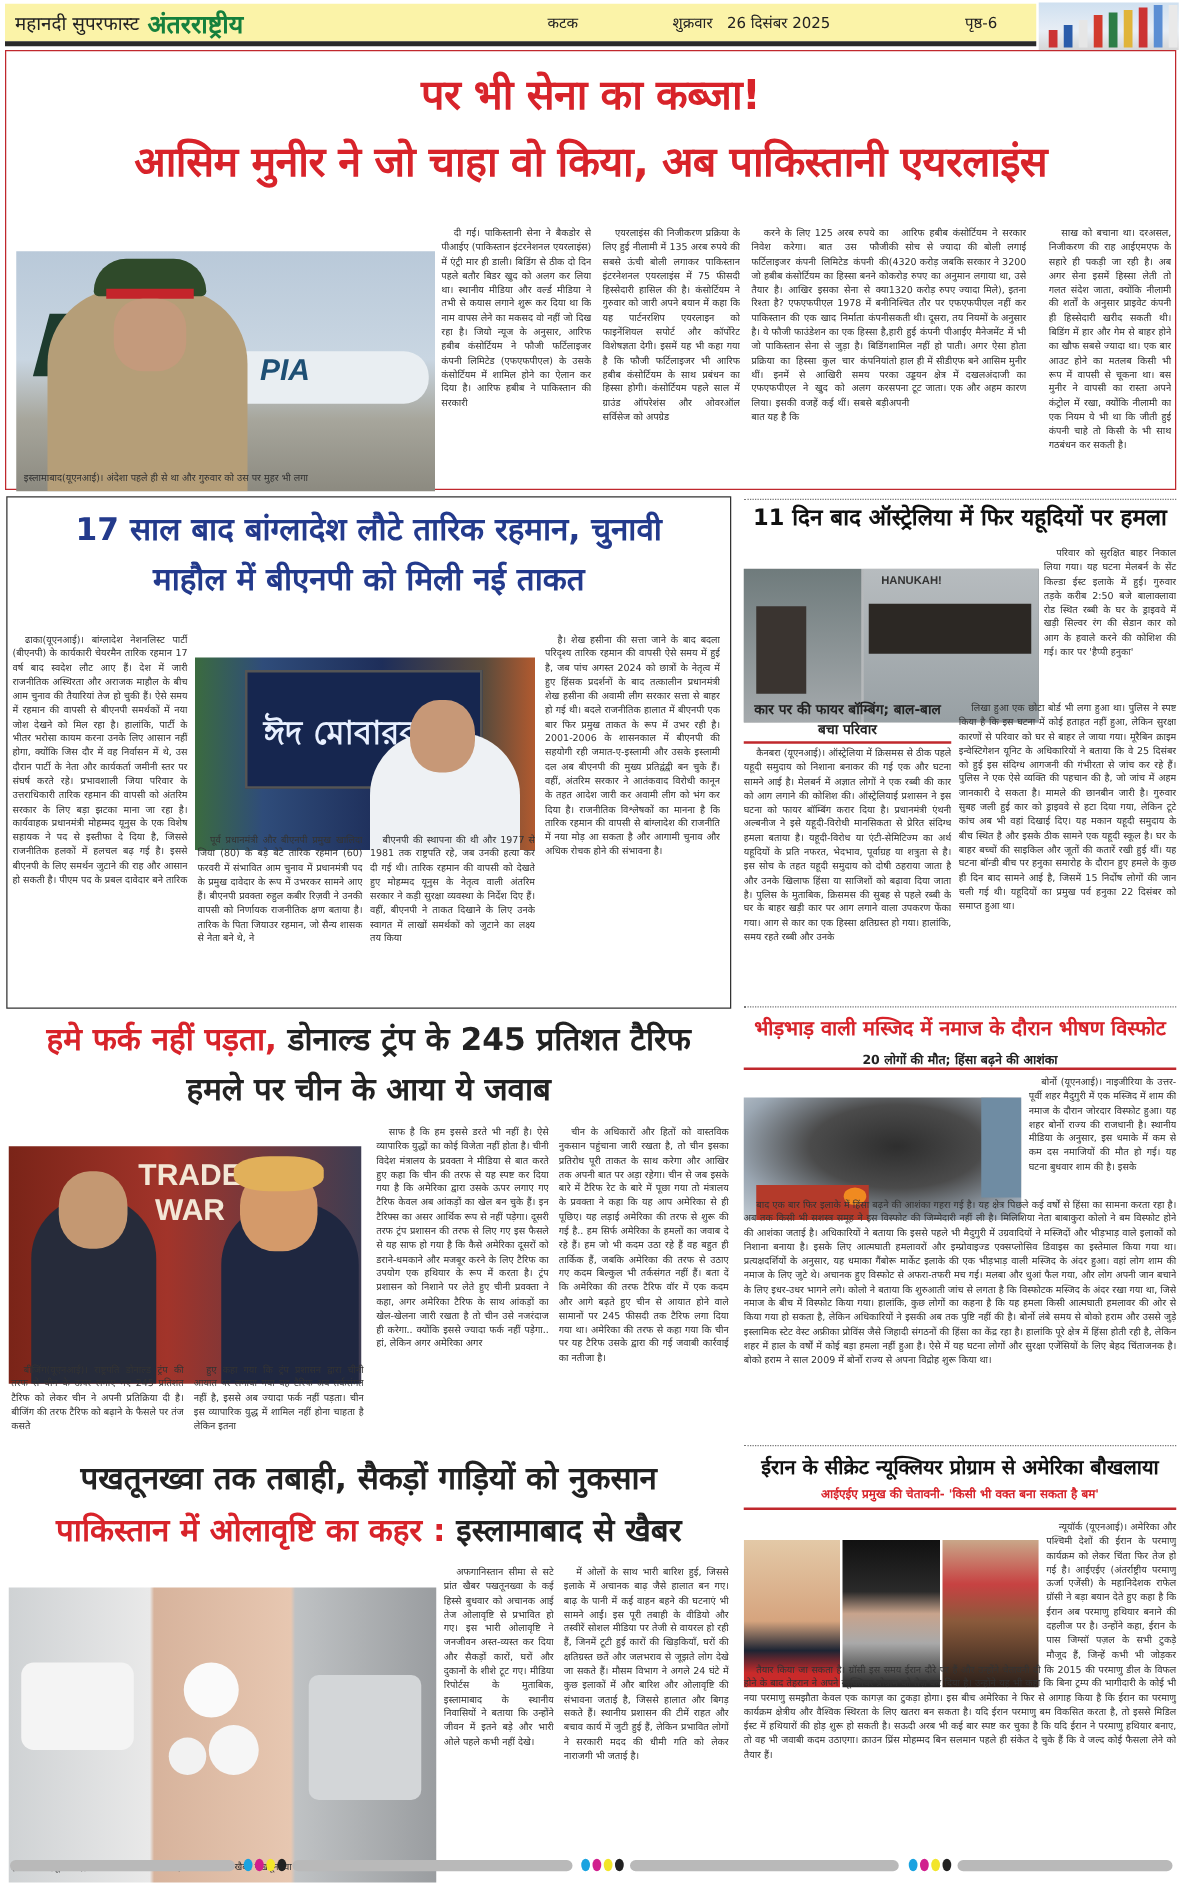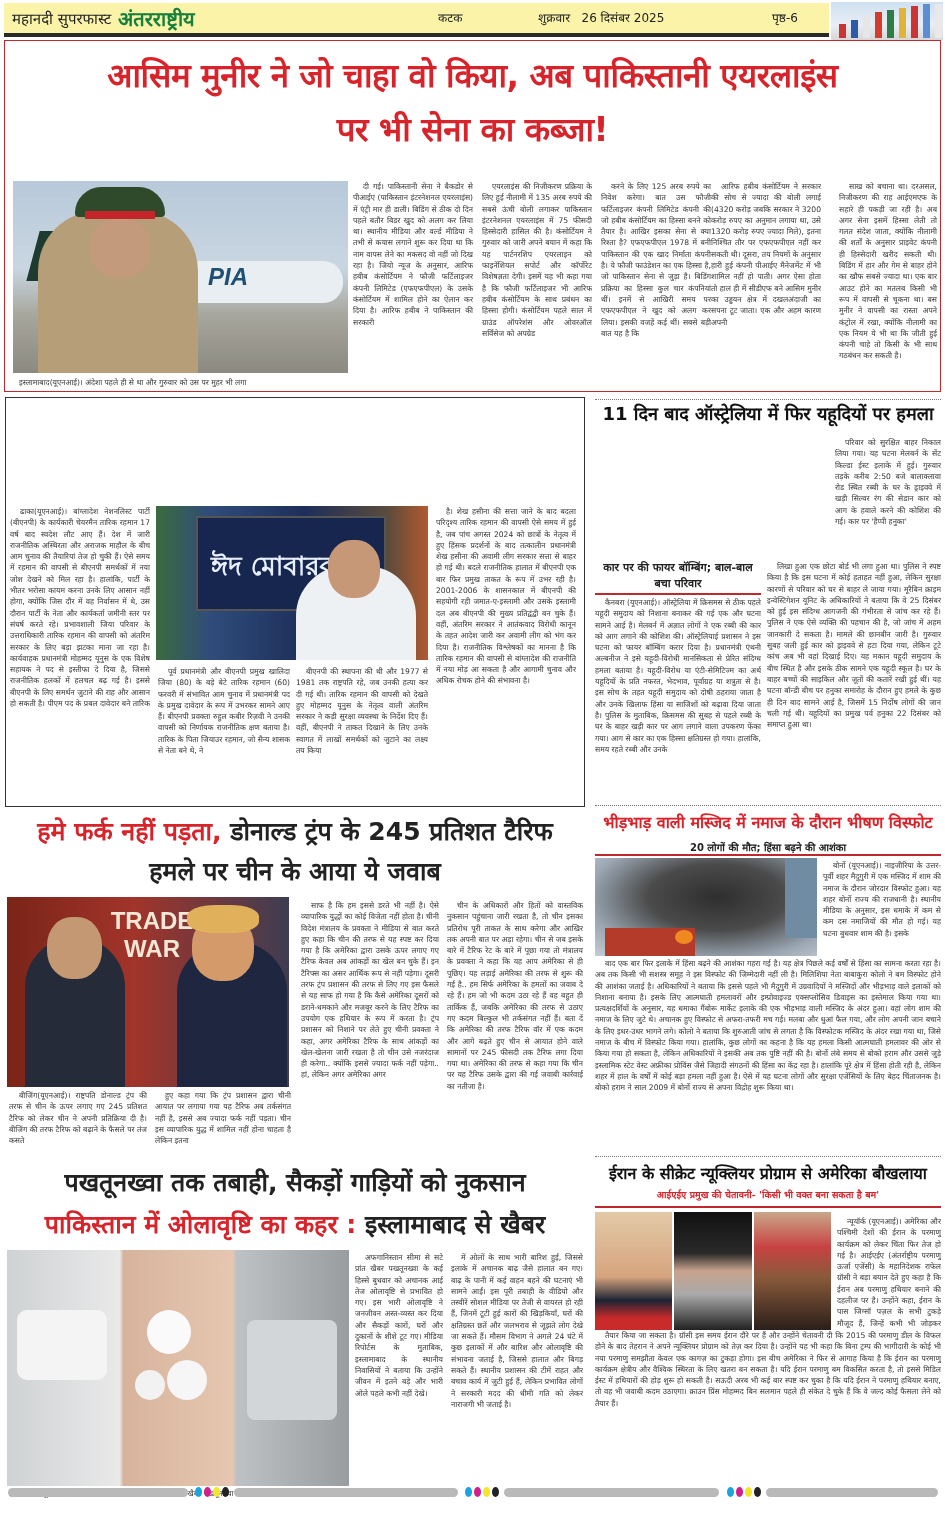--- a/index.html
+++ b/index.html
@@ -16,21 +16,21 @@
   .mh-date { position: absolute; left: 538px; top: 9px; font-size: 12px; }
   .mh-page { position: absolute; left: 772px; top: 9px; font-size: 12px; }
   .flags { position: absolute; left: 831px; top: 2px; width: 112px; height: 38px;
     background: linear-gradient(180deg,#cfe0f0 0%,#e8eef5 60%,#d6d6d6 100%); overflow: hidden; }
   .flags span { position: absolute; bottom: 2px; width: 7px; }
 
   
   .box { position: absolute; }
   .col { position: absolute; font-size: 7.6px; line-height: 11.3px; text-align: justify; color: #333; overflow: hidden; }
   .col p { text-indent: 10px; }
-  .photo { position: absolute; overflow: hidden; }
+  .photo { position: absolute; overflow: hidden; margin-top: 20px; }
 
   
   .s1 { left: 4px; top: 40px; width: 937px; height: 352px; border: 1.5px solid #c0282d; }
   .s1-head { position: absolute; left: 0; top: 8px; width: 100%; text-align: center; color: #d8232a;
     font-size: 33px; line-height: 54px; font-weight: bold; letter-spacing: -0.5px; }
   .s1-photo { left: 8px; top: 140px; width: 335px; height: 192px;
     background: linear-gradient(180deg,#b9c9d9 0%,#c9d6e2 45%,#a7a69c 70%,#8c8a80 100%); }
 
   
   .s2 { left: 5px; top: 397px; width: 580px; height: 410px; border: 1.5px solid #333; }
@@ -103,22 +103,22 @@
     <span style="left:56px;height:28px;background:#2d7d46"></span>
     <span style="left:68px;height:30px;background:#e0b43a"></span>
     <span style="left:80px;height:32px;background:#c33"></span>
     <span style="left:92px;height:34px;background:#5b8ed3"></span>
     <span style="left:104px;height:34px;background:#e9e9e9"></span>
   </div>
 </div>
 
 <div class="box s1">
   <div class="s1-head">
+    <div>पर भी सेना का कब्जा!</div>
     <div>आसिम मुनीर ने जो चाहा वो किया, अब पाकिस्तानी एयरलाइंस</div>
-    <div>पर भी सेना का कब्जा!</div>
   </div>
   <div class="photo s1-photo">
     <div style="position:absolute;left:20px;top:50px;width:30px;height:50px;background:#1d3b2e;transform:skewX(-15deg)"></div>
     <div style="position:absolute;left:60px;top:80px;width:270px;height:42px;border-radius:20px;background:#e9eef2"></div>
     <div style="position:absolute;left:195px;top:82px;font:bold italic 24px 'Liberation Sans',sans-serif;color:#1e4f74">PIA</div>
     <div style="position:absolute;left:25px;top:30px;width:160px;height:162px;border-radius:60px 60px 0 0;background:#b59e78"></div>
     <div style="position:absolute;left:62px;top:6px;width:90px;height:30px;border-radius:40px 40px 6px 6px;background:#2f4a2a"></div>
     <div style="position:absolute;left:72px;top:30px;width:70px;height:8px;background:#c4252b"></div>
     <div style="position:absolute;left:78px;top:38px;width:58px;height:58px;border-radius:40%;background:#c49a7c"></div>
   </div>
@@ -134,20 +134,24 @@
     </div>
   <div class="col" style="left:706px;top:140px;width:110px;height:208px">
       <p>आरिफ हबीब कंसोर्टियम ने सरकार की सोच से ज्यादा की बोली लगाई (4320 करोड़ जबकि सरकार ने 3200 करोड़ रुपए का अनुमान लगाया था, उसे 1320 करोड़ रुपए ज्यादा मिले), इतना निश्चित तौर पर एफएफपीएल नहीं कर सकती थी। दूसरा, तय नियमों के अनुसार हारी हुई कंपनी पीआईए मैनेजमेंट में भी शामिल नहीं हो पाती। अगर ऐसा होता तो हाल ही में सीडीएफ बने आसिम मुनीर का उड्डयन क्षेत्र में दखलअंदाजी का सपना टूट जाता। एक और अहम कारण अपनी</p>
     </div>
   <div class="col" style="left:834px;top:140px;width:98px;height:208px">
       <p>साख को बचाना था। दरअसल, निजीकरण की राह आईएमएफ के सहारे ही पकड़ी जा रही है। अब अगर सेना इसमें हिस्सा लेती तो गलत संदेश जाता, क्योंकि नीलामी की शर्तों के अनुसार प्राइवेट कंपनी ही हिस्सेदारी खरीद सकती थी। बिडिंग में हार और गेम से बाहर होने का खौफ सबसे ज्यादा था। एक बार आउट होने का मतलब किसी भी रूप में वापसी से चूकना था। बस मुनीर ने वापसी का रास्ता अपने कंट्रोल में रखा, क्योंकि नीलामी का एक नियम ये भी था कि जीती हुई कंपनी चाहे तो किसी के भी साथ गठबंधन कर सकती है।</p>
     </div>
 </div>
 
 <div class="box s2">
+  <div class="s2-head">
+    <div>17 साल बाद बांग्लादेश लौटे तारिक रहमान, चुनावी</div>
+    <div>माहौल में बीएनपी को मिली नई ताकत</div>
+  </div>
   <div class="photo s2-photo">
     <div style="position:absolute;left:40px;top:10px;width:190px;height:95px;background:#16264f;border:2px solid #555"></div>
     <div style="position:absolute;left:55px;top:40px;font:bold 26px 'DejaVu Sans',sans-serif;color:#e8f0ff">ঈদ মোবারক</div>
     <div style="position:absolute;left:140px;top:60px;width:120px;height:94px;border-radius:50px 50px 0 0;background:#eef1f4"></div>
     <div style="position:absolute;left:172px;top:34px;width:52px;height:58px;border-radius:45%;background:#c79877"></div>
   </div>
   <div class="col" style="left:4px;top:108px;width:140px;height:296px">
       <p>ढाका(यूएनआई)। बांग्लादेश नेशनलिस्ट पार्टी (बीएनपी) के कार्यकारी चेयरमैन तारिक रहमान 17 वर्ष बाद स्वदेश लौट आए हैं। देश में जारी राजनीतिक अस्थिरता और अराजक माहौल के बीच आम चुनाव की तैयारियां तेज हो चुकी हैं। ऐसे समय में रहमान की वापसी से बीएनपी समर्थकों में नया जोश देखने को मिल रहा है। हालांकि, पार्टी के भीतर भरोसा कायम करना उनके लिए आसान नहीं होगा, क्योंकि जिस दौर में वह निर्वासन में थे, उस दौरान पार्टी के नेता और कार्यकर्ता जमीनी स्तर पर संघर्ष करते रहे। प्रभावशाली जिया परिवार के उत्तराधिकारी तारिक रहमान की वापसी को अंतरिम सरकार के लिए बड़ा झटका माना जा रहा है। कार्यवाहक प्रधानमंत्री मोहम्मद यूनुस के एक विशेष सहायक ने पद से इस्तीफा दे दिया है, जिससे राजनीतिक हलकों में हलचल बढ़ गई है। इससे बीएनपी के लिए समर्थन जुटाने की राह और आसान हो सकती है। पीएम पद के प्रबल दावेदार बने तारिक</p>
     </div>
   <div class="col" style="left:152px;top:268px;width:132px;height:136px">
@@ -157,20 +161,27 @@
       <p>बीएनपी की स्थापना की थी और 1977 से 1981 तक राष्ट्रपति रहे, जब उनकी हत्या कर दी गई थी। तारिक रहमान की वापसी को देखते हुए मोहम्मद यूनुस के नेतृत्व वाली अंतरिम सरकार ने कड़ी सुरक्षा व्यवस्था के निर्देश दिए हैं। वहीं, बीएनपी ने ताकत दिखाने के लिए उनके स्वागत में लाखों समर्थकों को जुटाने का लक्ष्य तय किया</p>
     </div>
   <div class="col" style="left:430px;top:108px;width:140px;height:296px">
       <p>है। शेख हसीना की सत्ता जाने के बाद बदला परिदृश्य तारिक रहमान की वापसी ऐसे समय में हुई है, जब पांच अगस्त 2024 को छात्रों के नेतृत्व में हुए हिंसक प्रदर्शनों के बाद तत्कालीन प्रधानमंत्री शेख हसीना की अवामी लीग सरकार सत्ता से बाहर हो गई थी। बदले राजनीतिक हालात में बीएनपी एक बार फिर प्रमुख ताकत के रूप में उभर रही है। 2001-2006 के शासनकाल में बीएनपी की सहयोगी रही जमात-ए-इस्लामी और उसके इस्लामी दल अब बीएनपी की मुख्य प्रतिद्वंद्वी बन चुके हैं। वहीं, अंतरिम सरकार ने आतंकवाद विरोधी कानून के तहत आदेश जारी कर अवामी लीग को भंग कर दिया है। राजनीतिक विश्लेषकों का मानना है कि तारिक रहमान की वापसी से बांग्लादेश की राजनीति में नया मोड़ आ सकता है और आगामी चुनाव और अधिक रोचक होने की संभावना है।</p>
     </div>
 </div>
 
 <div class="box s3">
   <div class="rule-dot" style="left:0;top:2px;width:346px"></div>
   <div class="s3-head">11 दिन बाद ऑस्ट्रेलिया में फिर यहूदियों पर हमला</div>
+  <div class="photo s3-photo">
+    <div style="position:absolute;left:0;top:0;width:94px;height:123px;background:linear-gradient(180deg,#6f7b7c,#a5aaad)"></div>
+    <div style="position:absolute;left:10px;top:30px;width:40px;height:70px;background:#3a3430"></div>
+    <div style="position:absolute;left:96px;top:0;width:140px;height:123px;background:linear-gradient(180deg,#b7bcbf,#98a0a4)"></div>
+    <div style="position:absolute;left:110px;top:4px;font:bold 9px 'Liberation Sans',sans-serif;color:#333">HANUKAH!</div>
+    <div style="position:absolute;left:100px;top:28px;width:130px;height:40px;background:#2c2824"></div>
+  </div>
   <div class="s3-sub">कार पर की फायर बॉम्बिंग; बाल-बाल बचा परिवार</div>
   <div class="rule-red" style="left:0;top:196px;width:166px"></div>
   <div class="col" style="left:240px;top:40px;width:106px;height:124px">
       <p>परिवार को सुरक्षित बाहर निकाल लिया गया। यह घटना मेलबर्न के सेंट किल्डा ईस्ट इलाके में हुई। गुरुवार तड़के करीब 2:50 बजे बालाक्लावा रोड स्थित रब्बी के घर के ड्राइववे में खड़ी सिल्वर रंग की सेडान कार को आग के हवाले करने की कोशिश की गई। कार पर 'हैप्पी हनुका'</p>
     </div>
   <div class="col" style="left:172px;top:164px;width:174px;height:238px">
       <p>लिखा हुआ एक छोटा बोर्ड भी लगा हुआ था। पुलिस ने स्पष्ट किया है कि इस घटना में कोई हताहत नहीं हुआ, लेकिन सुरक्षा कारणों से परिवार को घर से बाहर ले जाया गया। मूरैबिन क्राइम इन्वेस्टिगेशन यूनिट के अधिकारियों ने बताया कि वे 25 दिसंबर को हुई इस संदिग्ध आगजनी की गंभीरता से जांच कर रहे हैं। पुलिस ने एक ऐसे व्यक्ति की पहचान की है, जो जांच में अहम जानकारी दे सकता है। मामले की छानबीन जारी है। गुरुवार सुबह जली हुई कार को ड्राइववे से हटा दिया गया, लेकिन टूटे कांच अब भी वहां दिखाई दिए। यह मकान यहूदी समुदाय के बीच स्थित है और इसके ठीक सामने एक यहूदी स्कूल है। घर के बाहर बच्चों की साइकिल और जूतों की कतारें रखी हुई थीं। यह घटना बॉन्डी बीच पर हनुका समारोह के दौरान हुए हमले के कुछ ही दिन बाद सामने आई है, जिसमें 15 निर्दोष लोगों की जान चली गई थी। यहूदियों का प्रमुख पर्व हनुका 22 दिसंबर को समाप्त हुआ था।</p>
     </div>
   <div class="col" style="left:0;top:200px;width:166px;height:202px">
       <p>कैनबरा (यूएनआई)। ऑस्ट्रेलिया में क्रिसमस से ठीक पहले यहूदी समुदाय को निशाना बनाकर की गई एक और घटना सामने आई है। मेलबर्न में अज्ञात लोगों ने एक रब्बी की कार को आग लगाने की कोशिश की। ऑस्ट्रेलियाई प्रशासन ने इस घटना को फायर बॉम्बिंग करार दिया है। प्रधानमंत्री एंथनी अल्बनीज ने इसे यहूदी-विरोधी मानसिकता से प्रेरित संदिग्ध हमला बताया है। यहूदी-विरोध या एंटी-सेमिटिज्म का अर्थ यहूदियों के प्रति नफरत, भेदभाव, पूर्वाग्रह या शत्रुता से है। इस सोच के तहत यहूदी समुदाय को दोषी ठहराया जाता है और उनके खिलाफ हिंसा या साजिशों को बढ़ावा दिया जाता है। पुलिस के मुताबिक, क्रिसमस की सुबह से पहले रब्बी के घर के बाहर खड़ी कार पर आग लगाने वाला उपकरण फेंका गया। आग से कार का एक हिस्सा क्षतिग्रस्त हो गया। हालांकि, समय रहते रब्बी और उनके</p>

